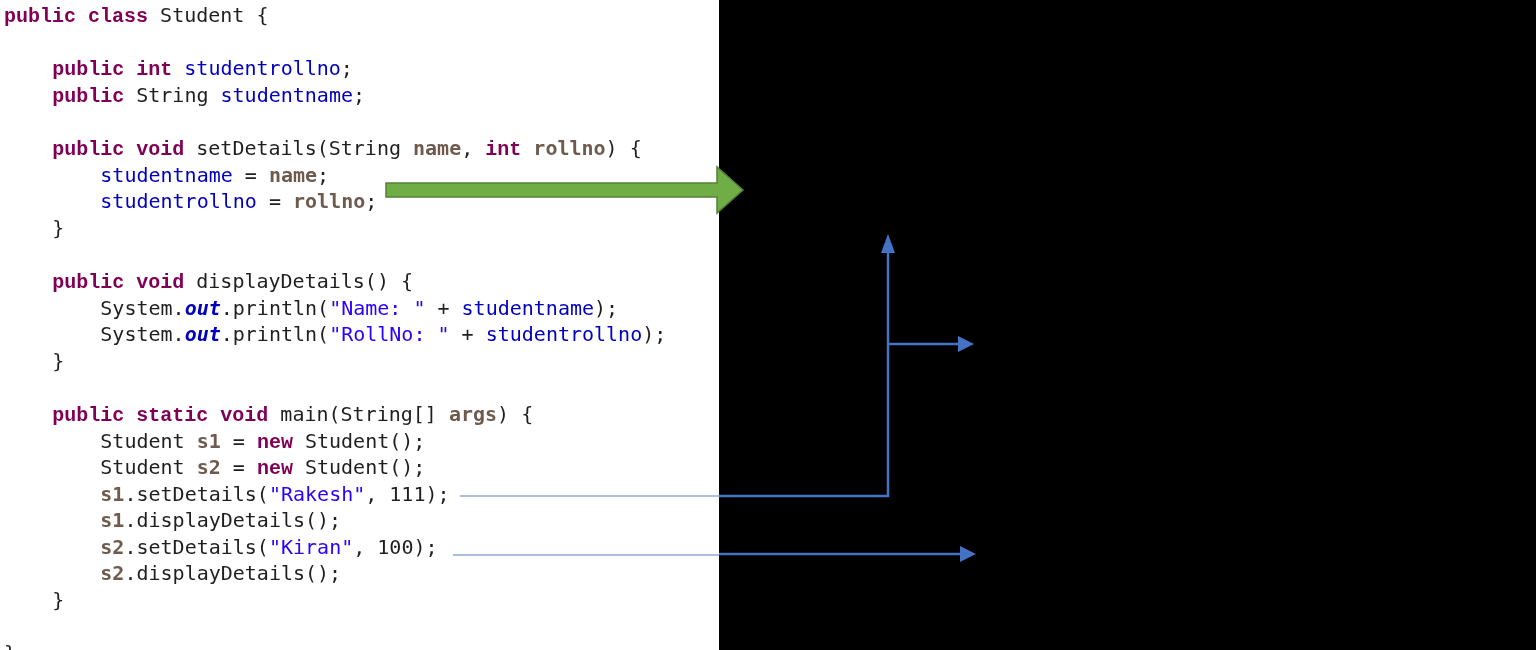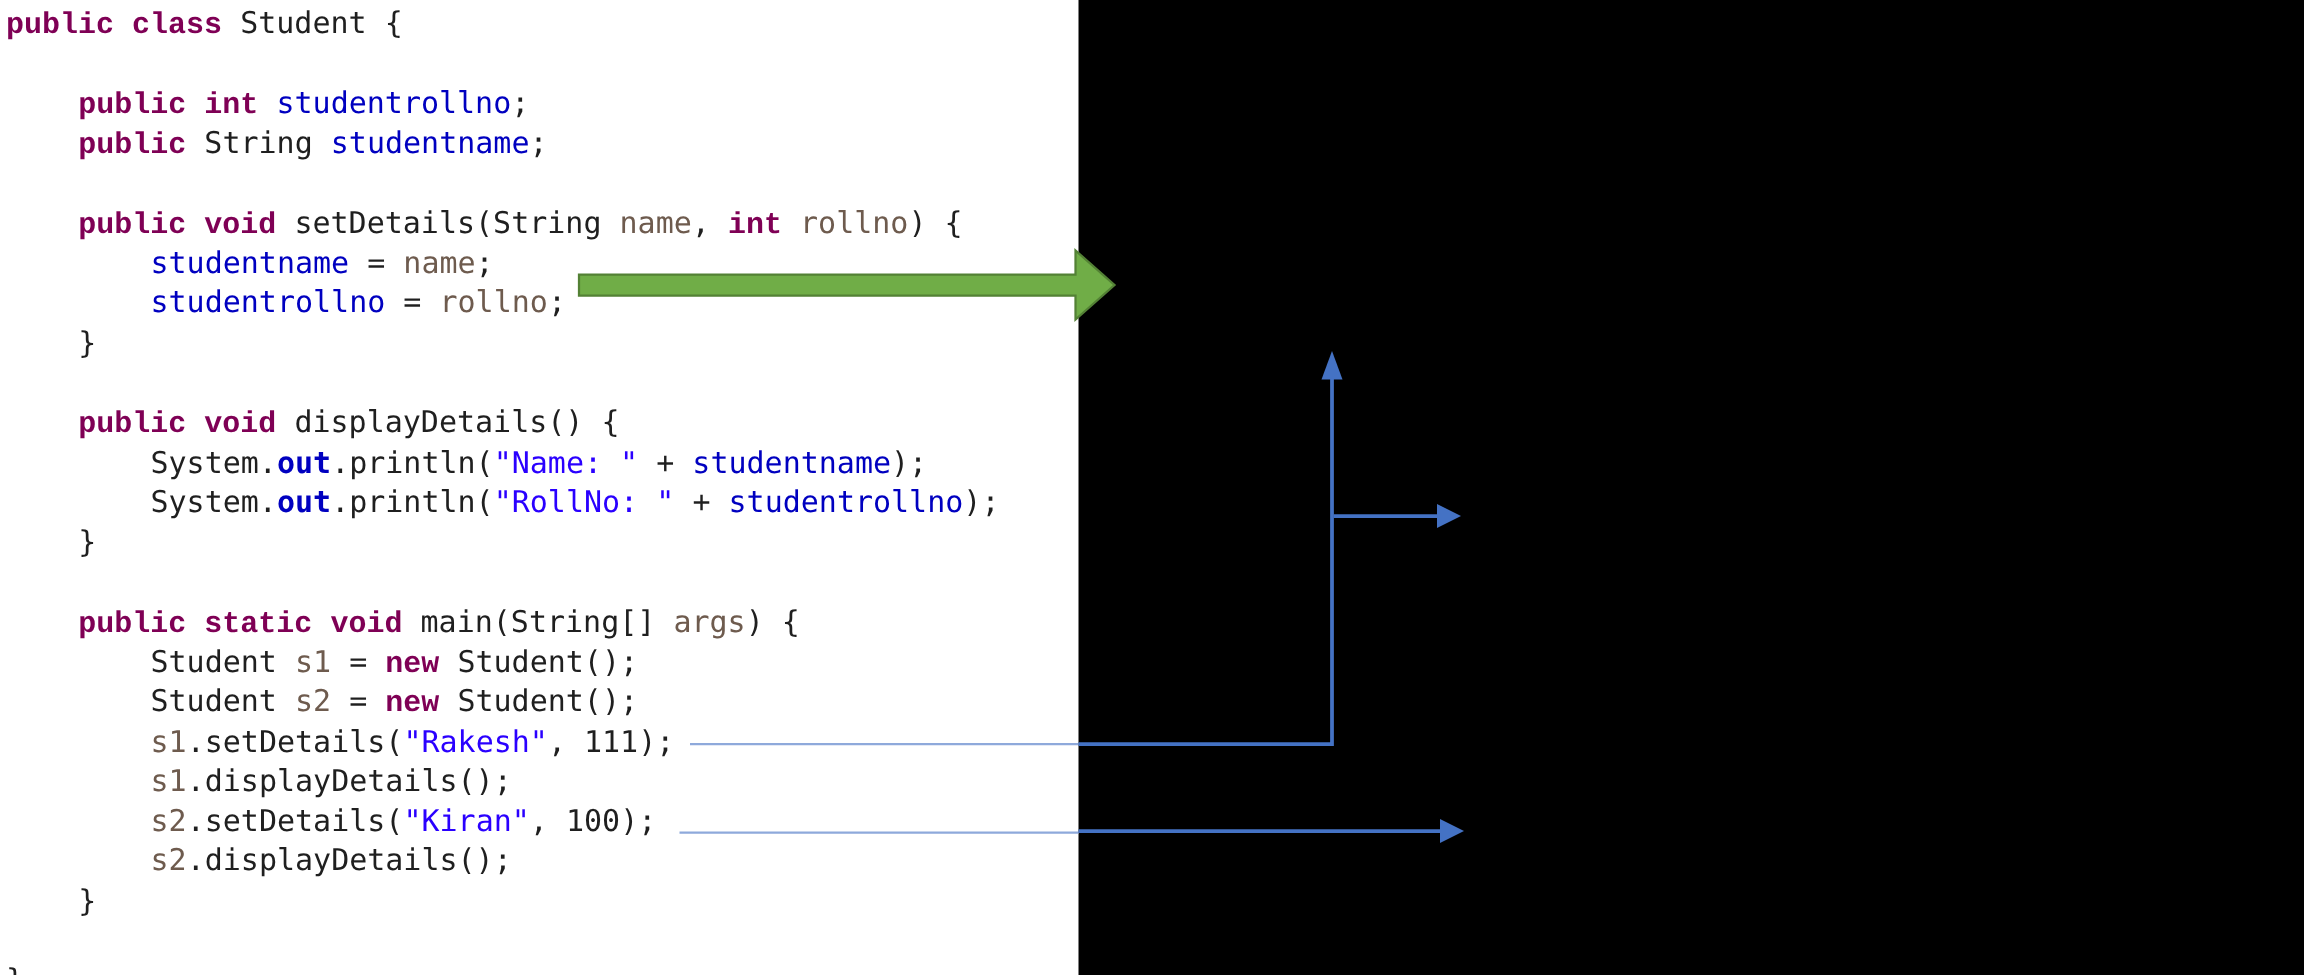--- a/index.html
+++ b/index.html
@@ -10,22 +10,22 @@
   #code{
     position:absolute;left:4px;top:2px;
     font-size:20px;line-height:26.6px;white-space:pre;
     color:var(--c-plain,#1f1f1f);
   }
   #code .line{height:26.6px;}
   .k{color:var(--c-keyword);font-weight:bold;font-family:Liberation Mono, monospace;}
   .p{color:var(--c-plain);margin-top:10px;}
   .f{color:var(--c-field);}
   .s{color:var(--c-string);}
-  .v{color:var(--c-variable);}
-  .o{color:var(--c-static_field);font-weight:bold;}
+  .v{color:var(--c-variable);font-weight:bold;}
+  .o{color:var(--c-static_field);font-weight:bold;font-style:italic;}
   #blackout{
     position:absolute;left:719px;top:0;width:817px;height:650px;
   }
   #overlay{
     position:absolute;left:0;top:0;width:1536px;height:650px;
     pointer-events:none;
   }
 </style>
 </head>
 <body>

